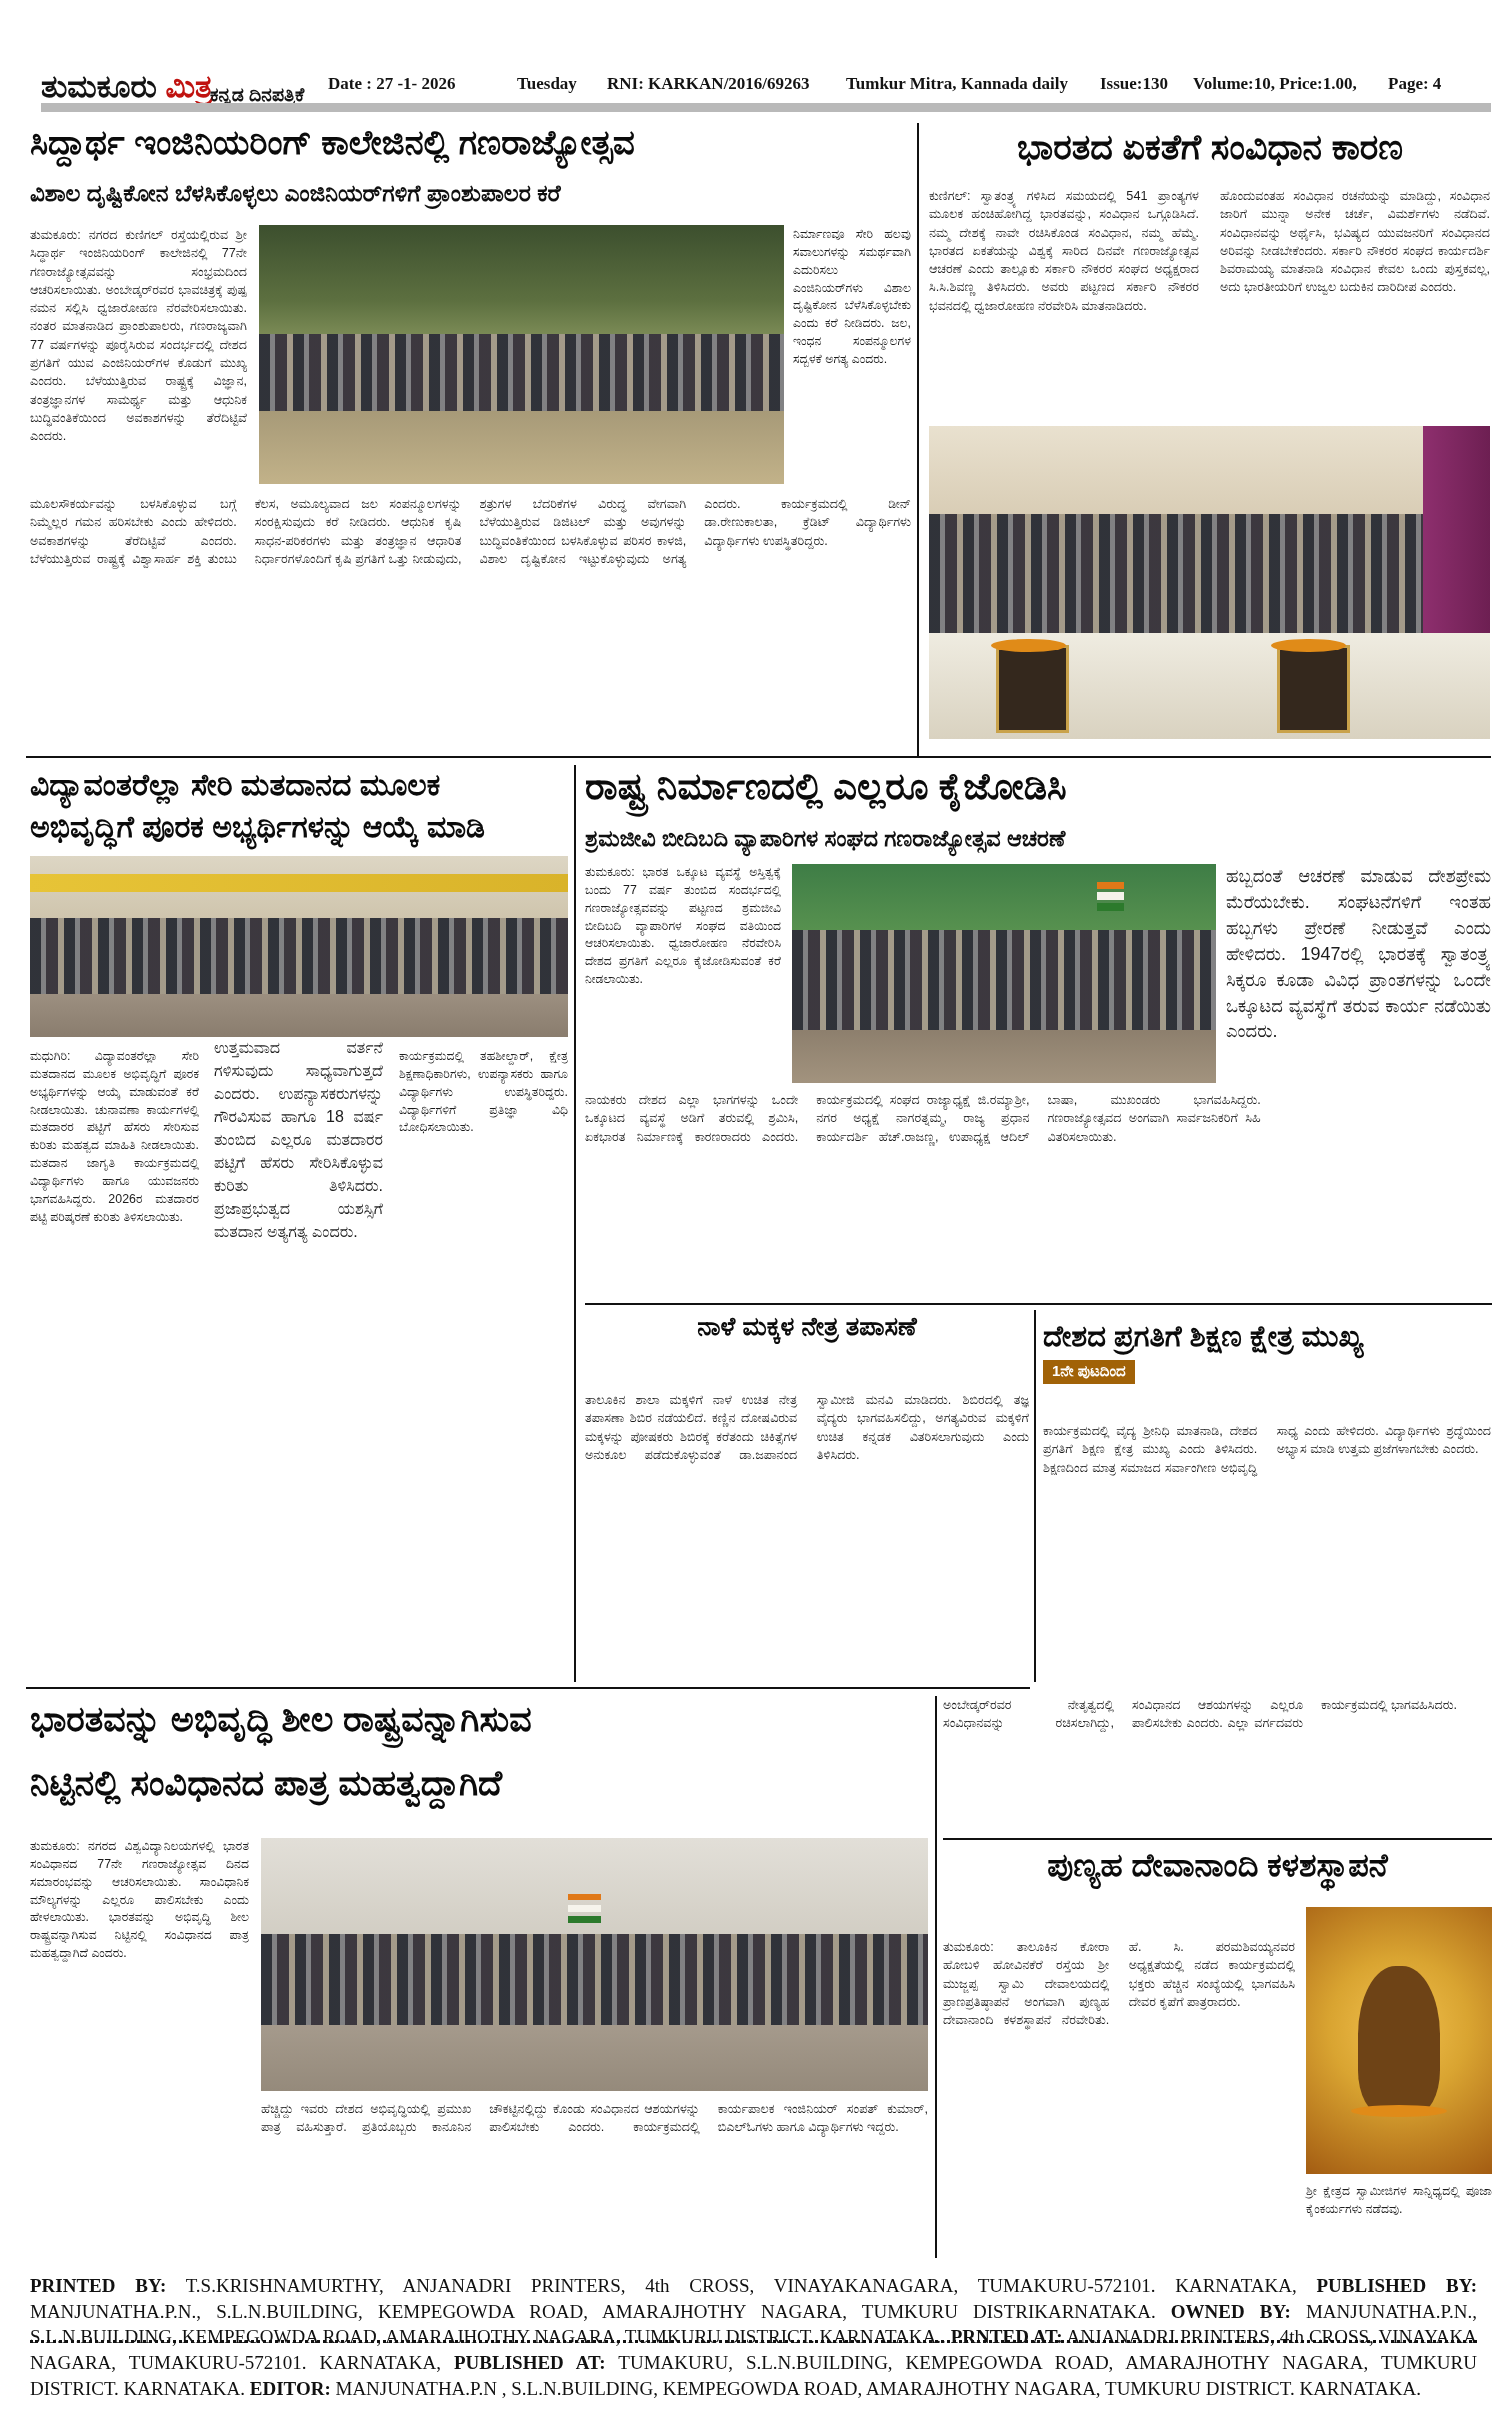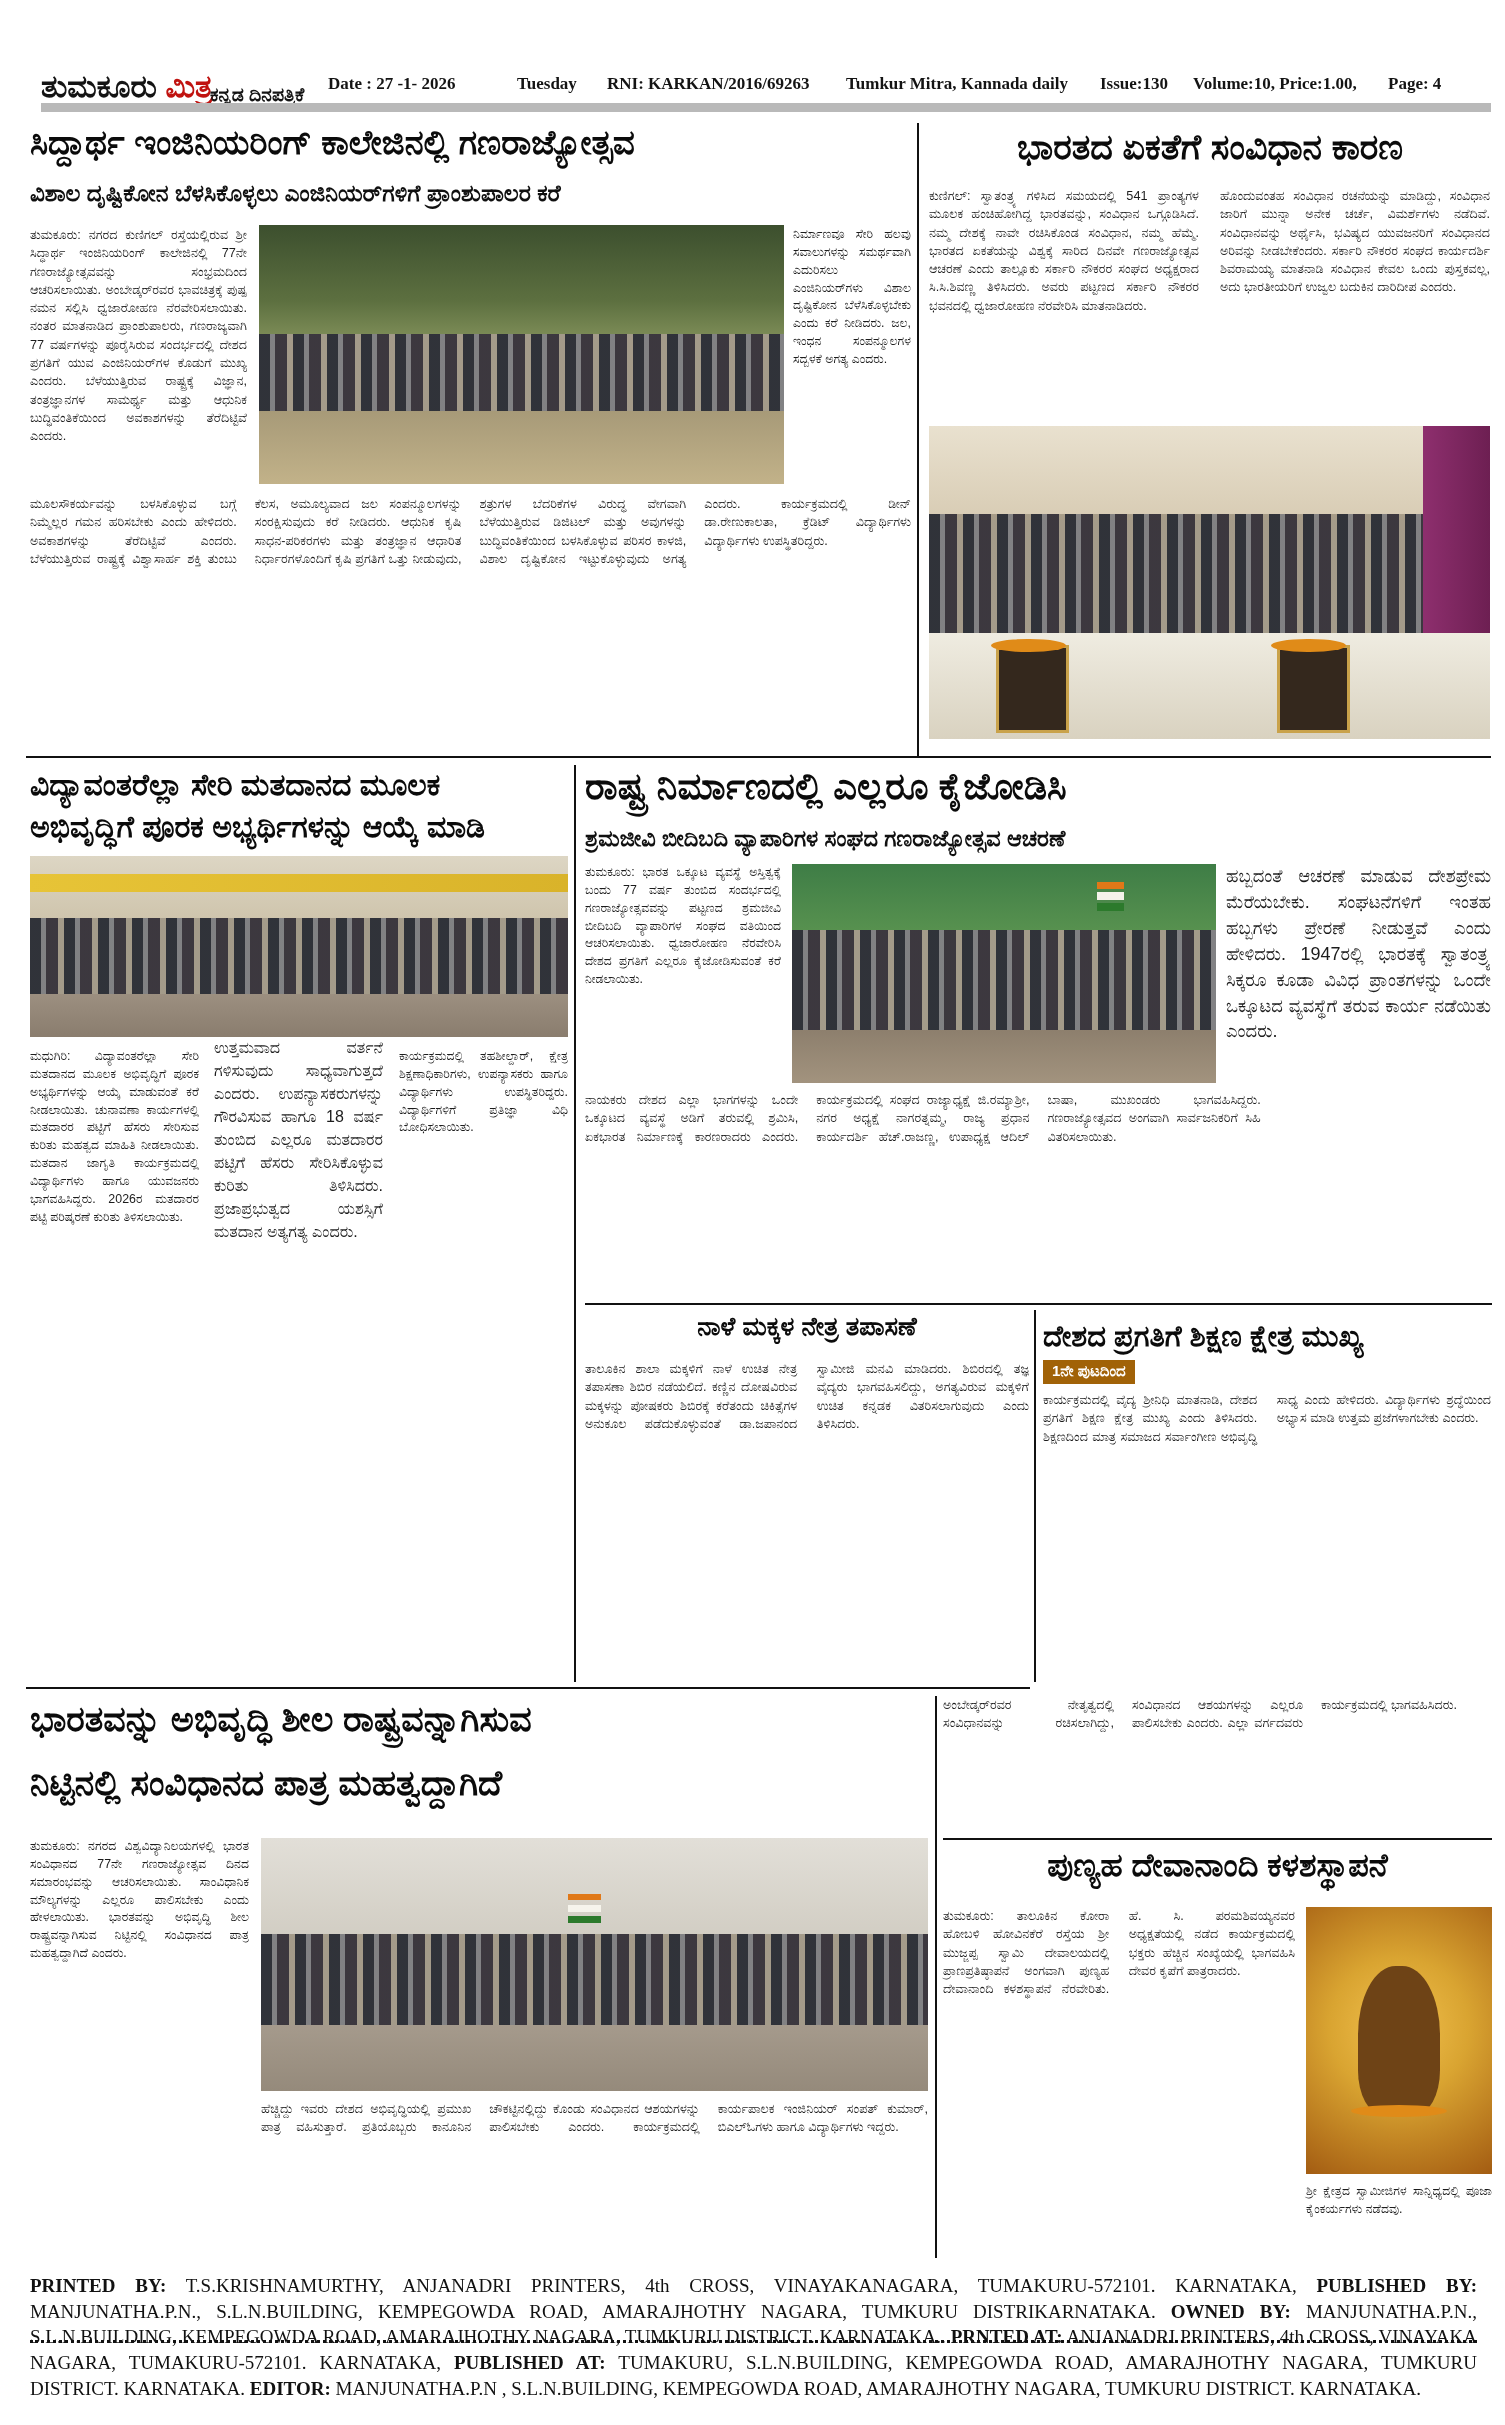--- a/index.html
+++ b/index.html
@@ -15,21 +15,21 @@
   
   .hr{position:absolute;height:2.2px;background:#111;}
   .vr{position:absolute;width:1.5px;background:#111;}
   
   .hl{position:absolute;font-weight:bold;color:#0b0b0b;line-height:1.15;
       font-family:"Liberation Sans","DejaVu Sans",sans-serif;}
   .hl-center{text-align:center;}
   .subhl{position:absolute;font-weight:bold;color:#101010;line-height:1.2;}
   
   .bt{position:absolute;font-size:12.7px;line-height:1.44;text-align:justify;color:#1c1c1c;}
-  .cols2{column-count:2;column-gap:19.5px;}
+  .cols2{column-count:2;column-gap:19.5px;margin-top:31px;}
   .cols3{column-count:3;column-gap:18px;}
   .cols4{column-count:4;column-gap:18px;}
   
   .photo{position:absolute;overflow:hidden;background:#cfc8b8;}
   .ph-band{position:absolute;left:0;right:0;}
   .crowd{background:repeating-linear-gradient(90deg,
           rgba(26,30,40,.88) 0 11.2px, rgba(88,92,104,.65) 11.2px 15.7px,
           rgba(40,36,46,.88) 15.7px 28px, rgba(128,118,100,.55) 28px 34px);}
   .frame{position:absolute;border:3px solid #c9a24a;background:#34281d;}
   .garland{position:absolute;background:#e08b18;border-radius:50%;}

